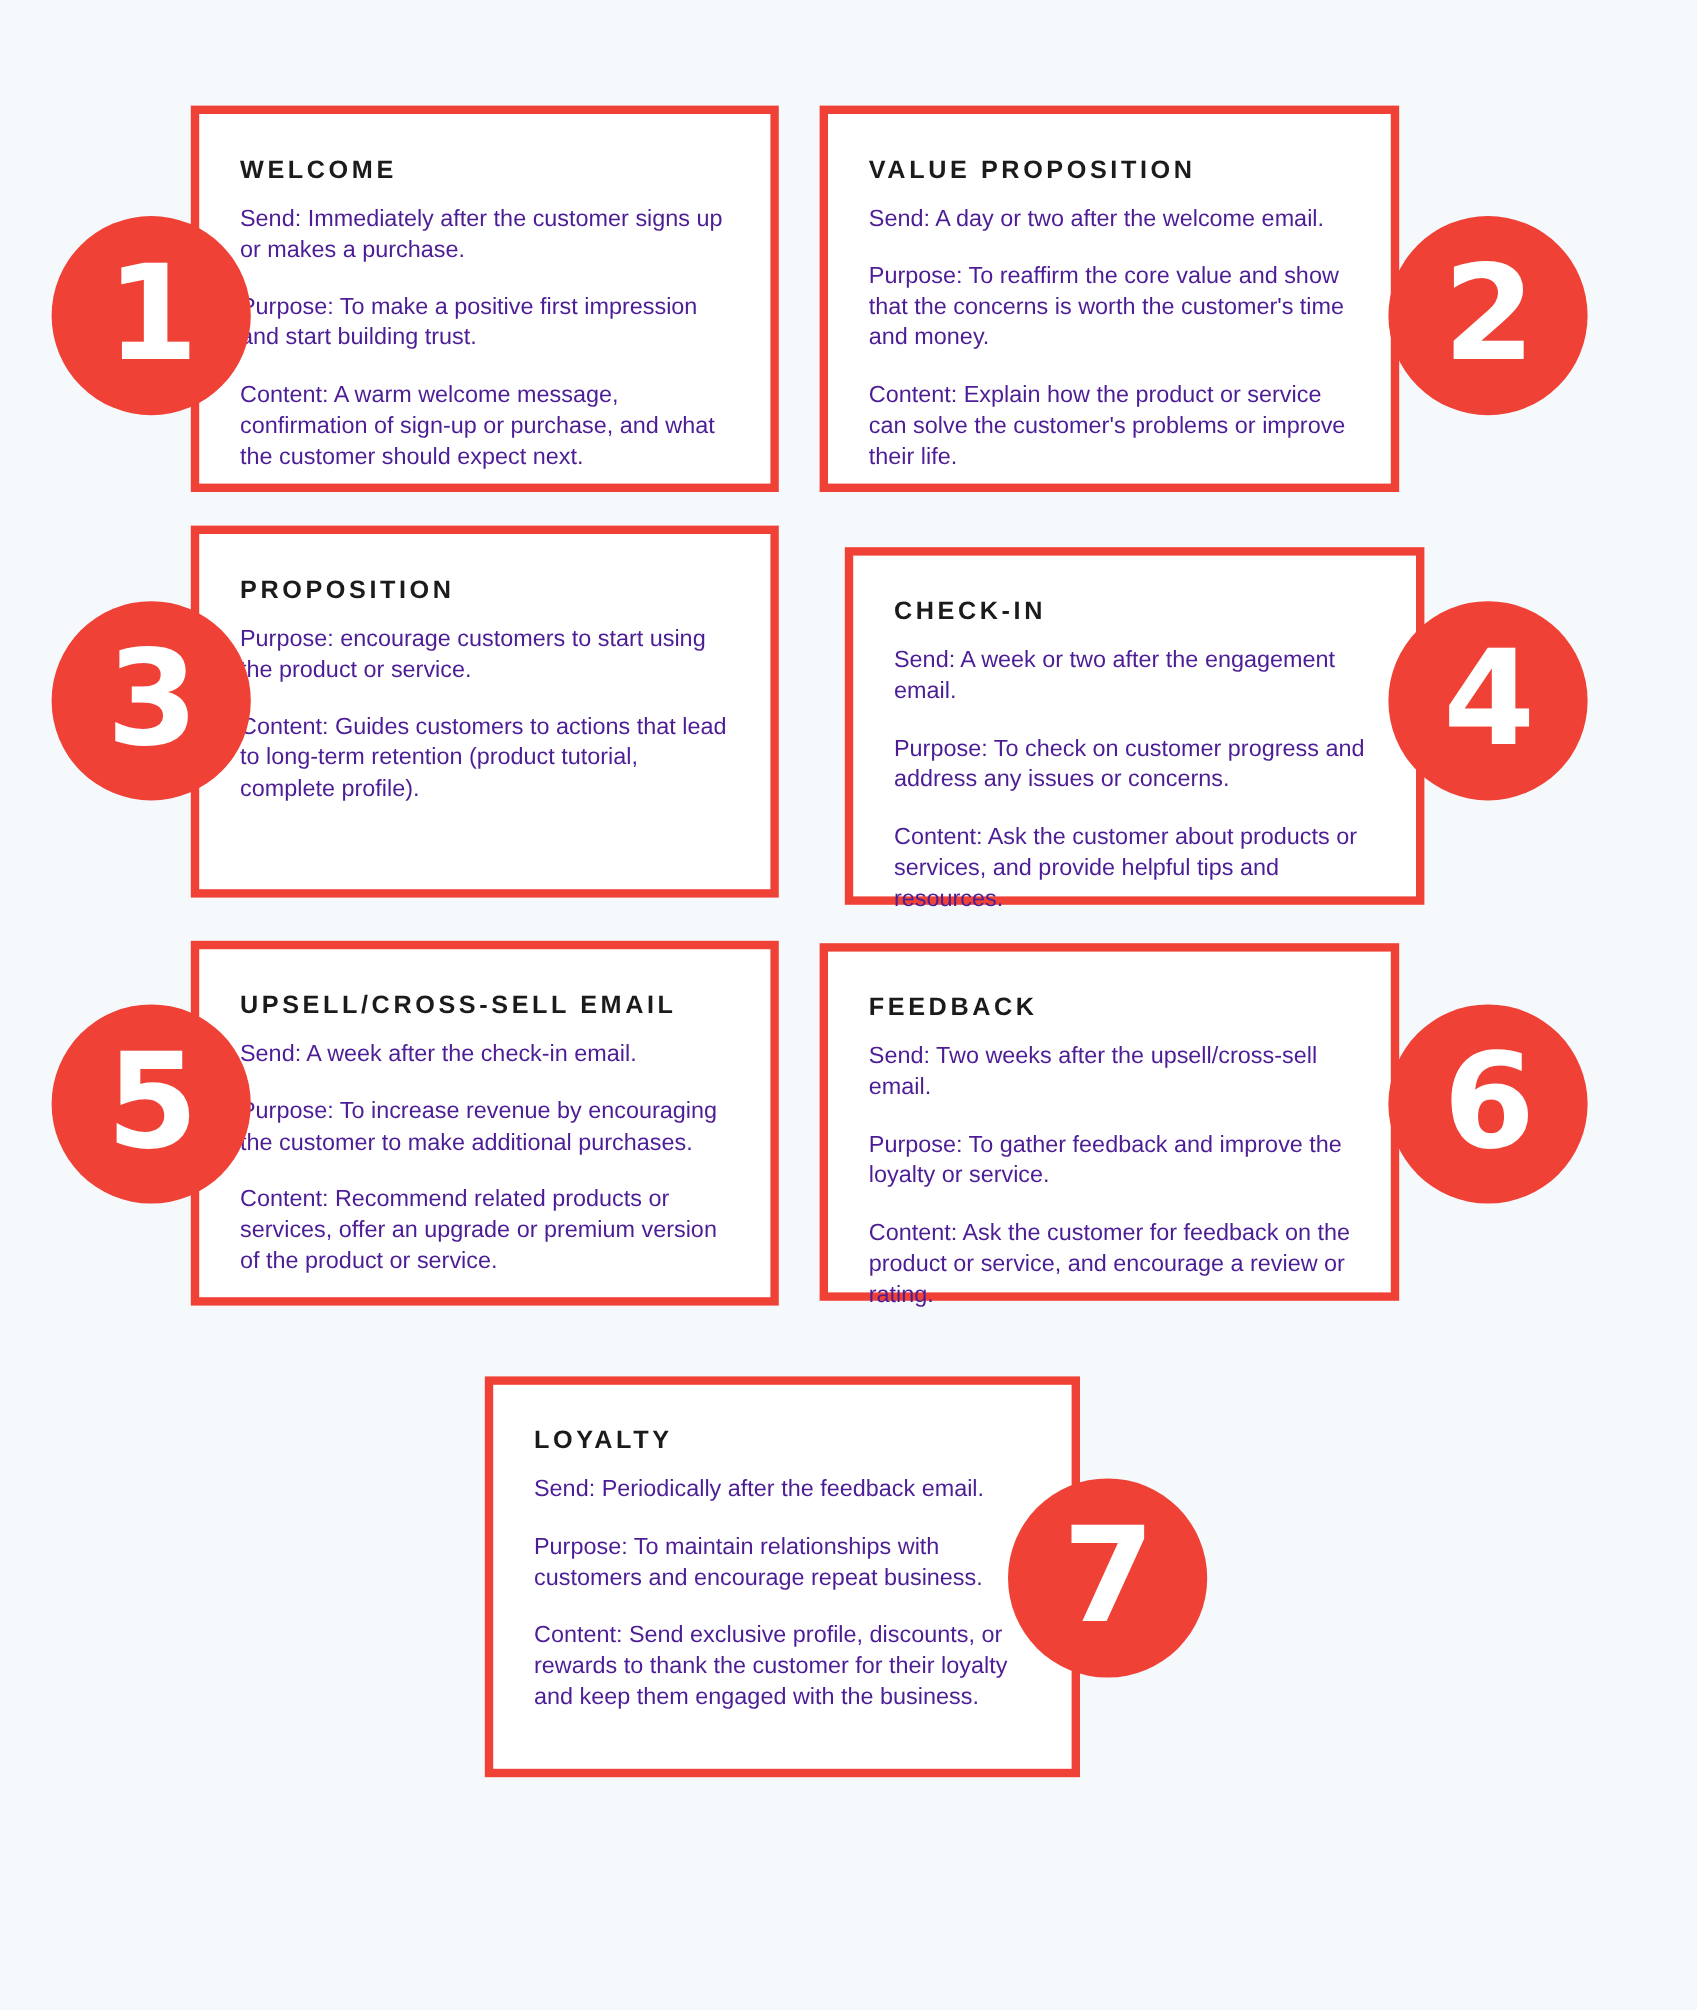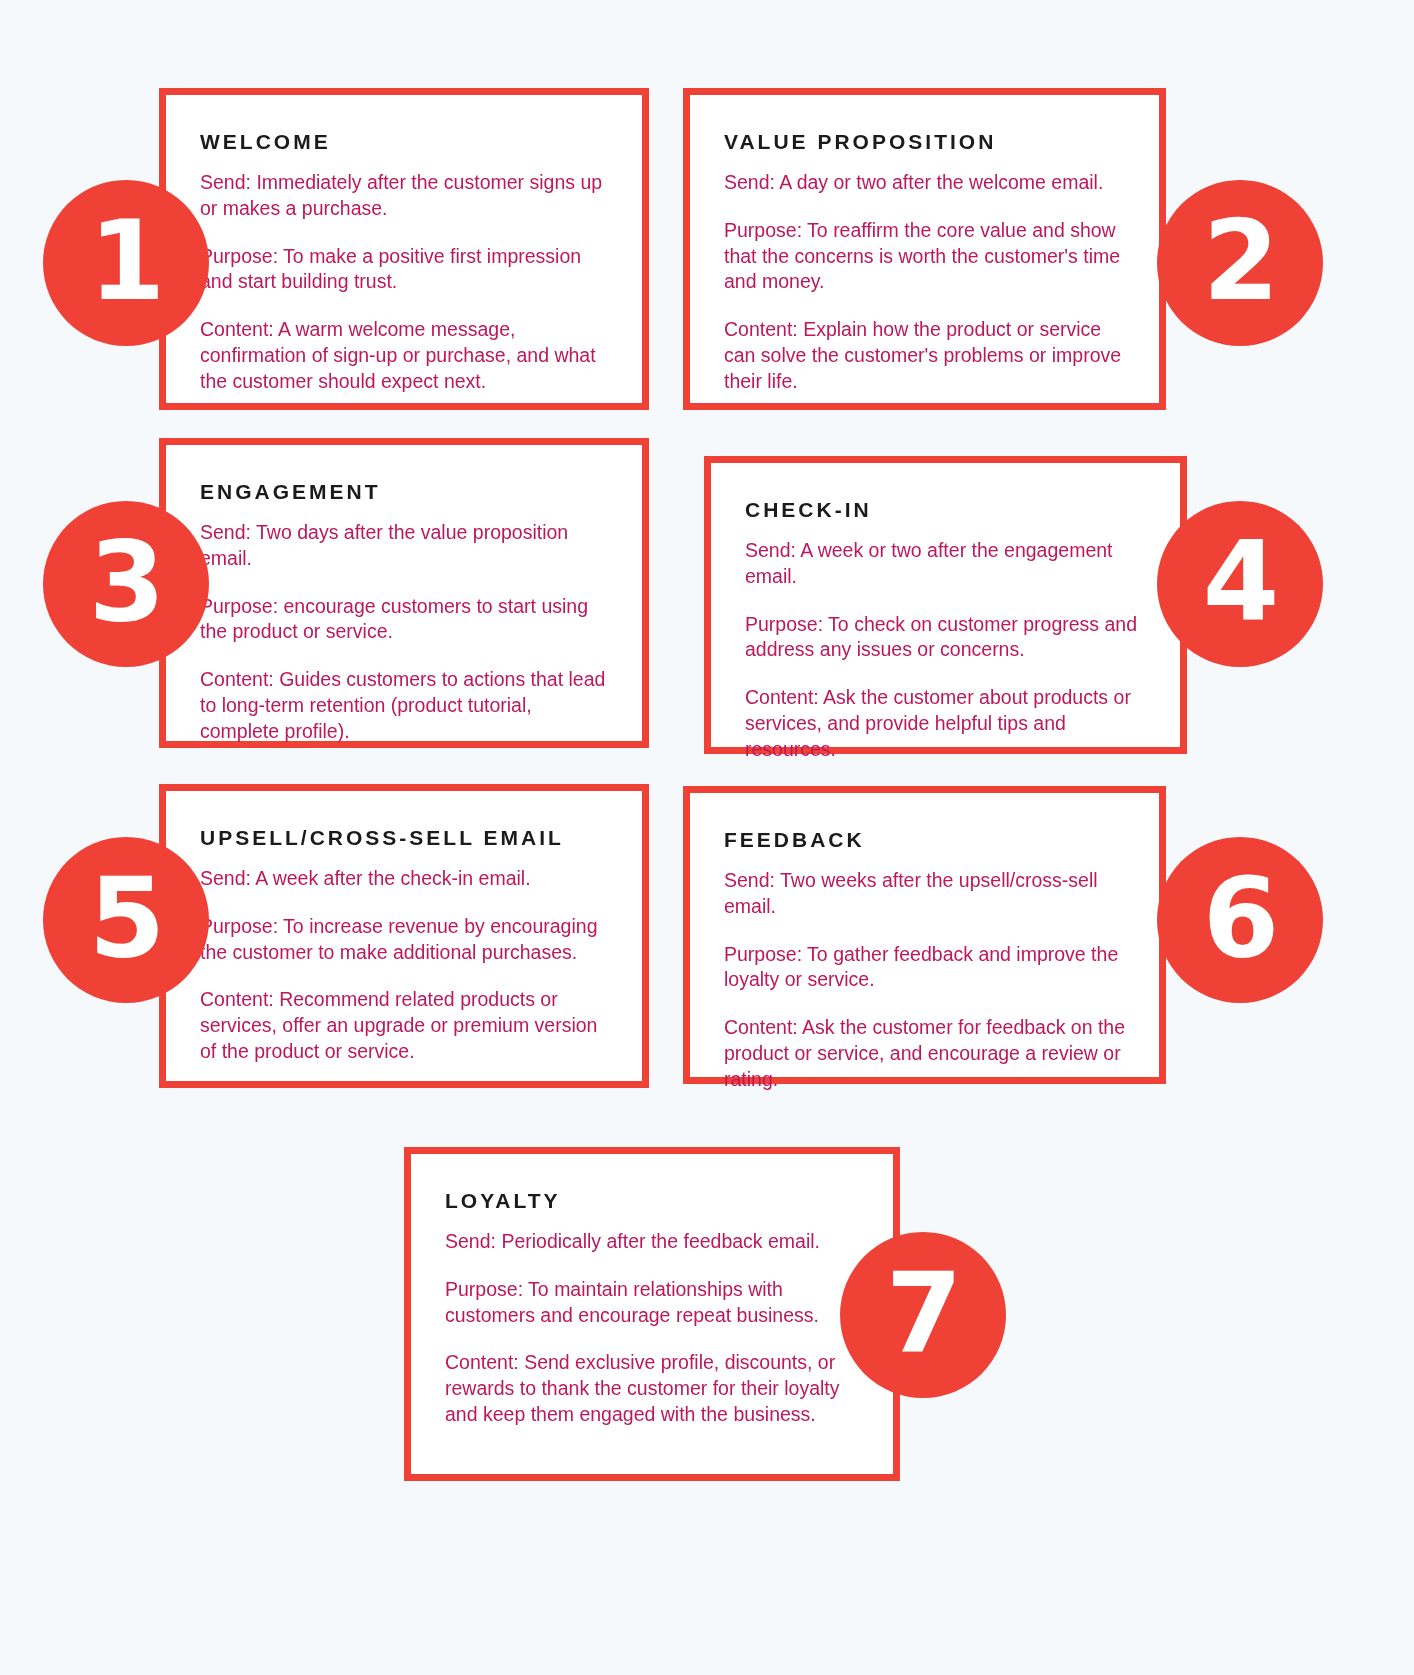--- a/index.html
+++ b/index.html
@@ -41,21 +41,21 @@
     letter-spacing: 3.0px;
     color: #1b1b1b;
     margin: 0 0 16px 0;
     line-height: 1.2;
     white-space: nowrap;
   }
 
   .card-para {
     font-size: 19.5px;
     line-height: 1.32;
-    color: #be185d;
+    color: #4c1d95;
     margin: 0 0 22px 0;
     font-weight: 400;
   }
   .card-para:last-child {
     margin-bottom: 0;
   }
 
   
   .badge {
     position: absolute;
@@ -118,22 +118,21 @@
       <p class="card-para">Purpose: To reaffirm the core value and show that the concerns is worth the customer's time and money.</p>
       <p class="card-para">Content: Explain how the product or service can solve the customer's problems or improve their life.</p>
     </div>
   </div>
   <div class="badge" id="badge-2">
     <span class="badge-num">2</span>
   </div>
 
   <div class="card" id="card-3">
     <div class="card-inner">
-      <h2 class="card-title">ENGAGEMENT</h2>
-      <p class="card-para">Send: Two days after the value proposition email.</p>
+      <h2 class="card-title">PROPOSITION</h2>
       <p class="card-para">Purpose: encourage customers to start using the product or service.</p>
       <p class="card-para">Content: Guides customers to actions that lead to long-term retention (product tutorial, complete profile).</p>
     </div>
   </div>
   <div class="badge" id="badge-3">
     <span class="badge-num">3</span>
   </div>
 
   <div class="card" id="card-4">
     <div class="card-inner">

